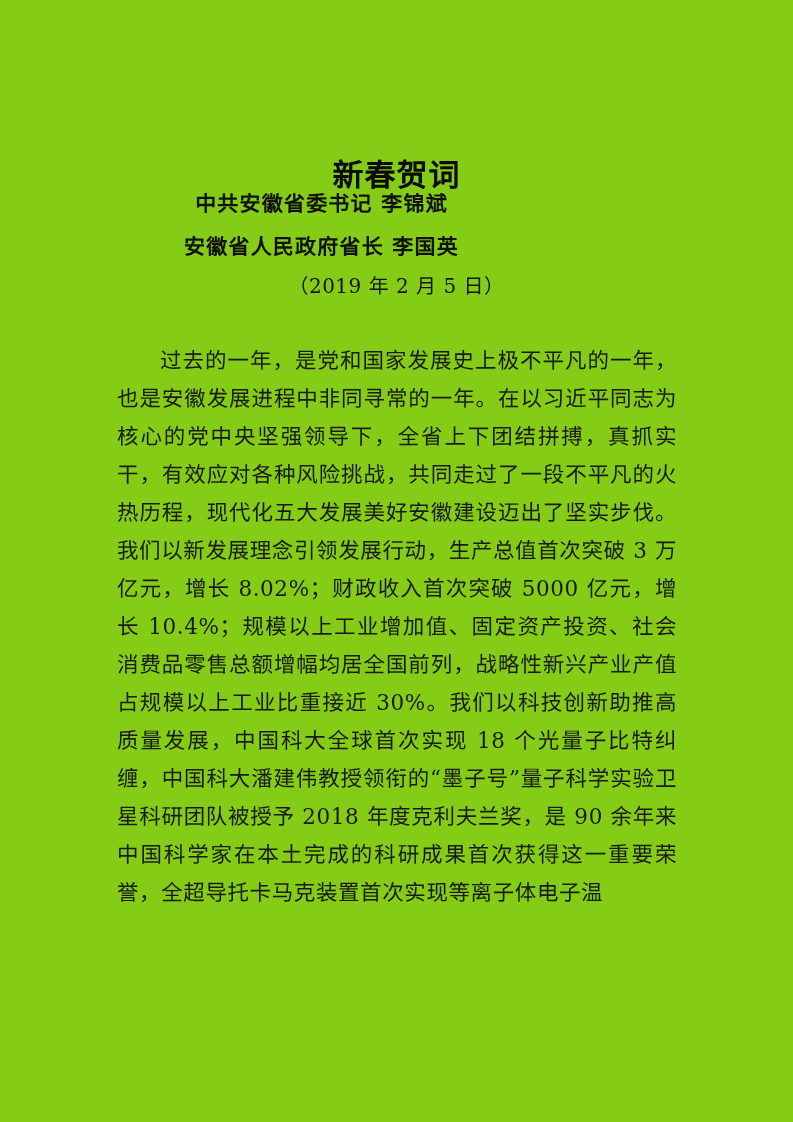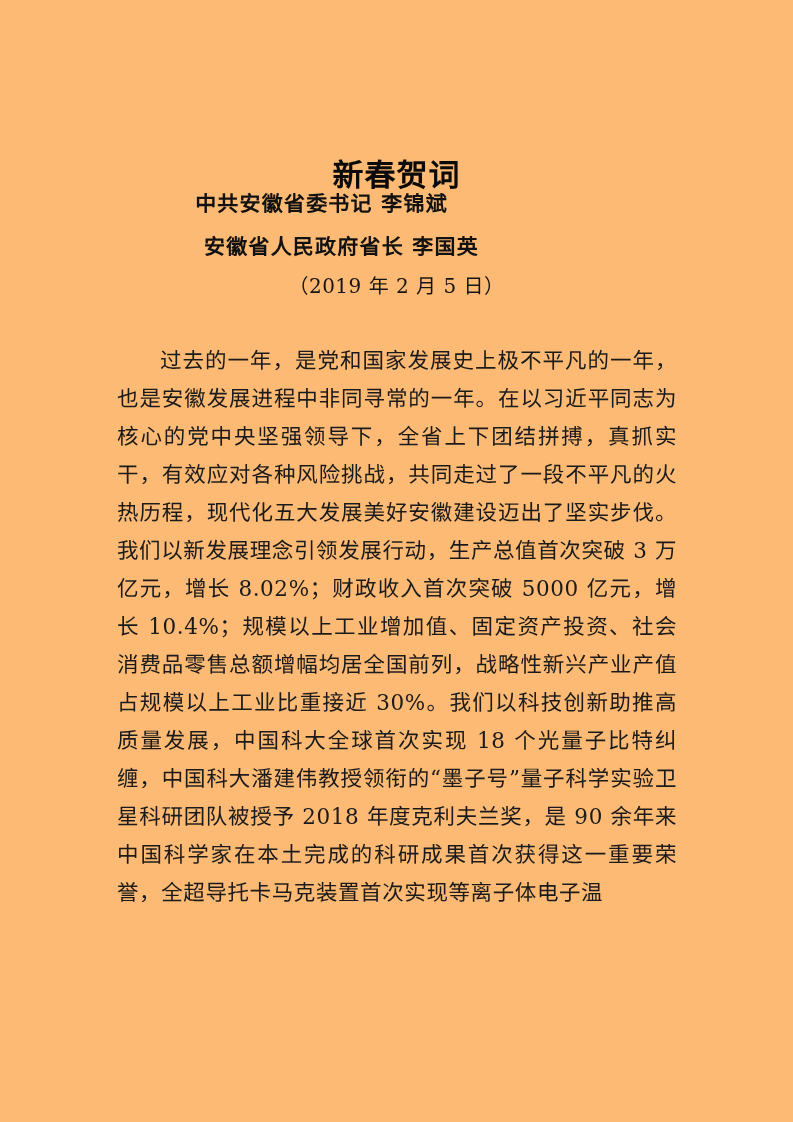--- a/index.html
+++ b/index.html
@@ -11,21 +11,21 @@
   body {
     font-family: "DejaVu Serif", "Liberation Serif", serif;
     color: #000000;
     -webkit-font-smoothing: antialiased;
   }
 
   .page {
     position: relative;
     width: 793px;
     height: 1122px;
-    background: #fdba74;
+    background: #84cc16;
     overflow: hidden;
     box-sizing: border-box;
   }
 
   
   .doc-title {
     position: absolute;
     top: 134px;
     left: 0;
     width: 793px;
@@ -44,21 +44,21 @@
     width: 643px;
     text-align: center;
     font-family: "DejaVu Serif", "Liberation Serif", serif;
     font-weight: 700;
     font-size: 21px;
     line-height: 30px;
     letter-spacing: 1.2px;
     color: #111111;
   }
   .byline-1 { top: 189px; }
-  .byline-2 { top: 232px; margin-left: 20px; }
+  .byline-2 { top: 232px; }
 
   .doc-date {
     position: absolute;
     top: 272px;
     left: 0;
     width: 793px;
     text-align: center;
     font-family: "DejaVu Serif", "Liberation Serif", serif;
     font-weight: 400;
     font-size: 20px;

